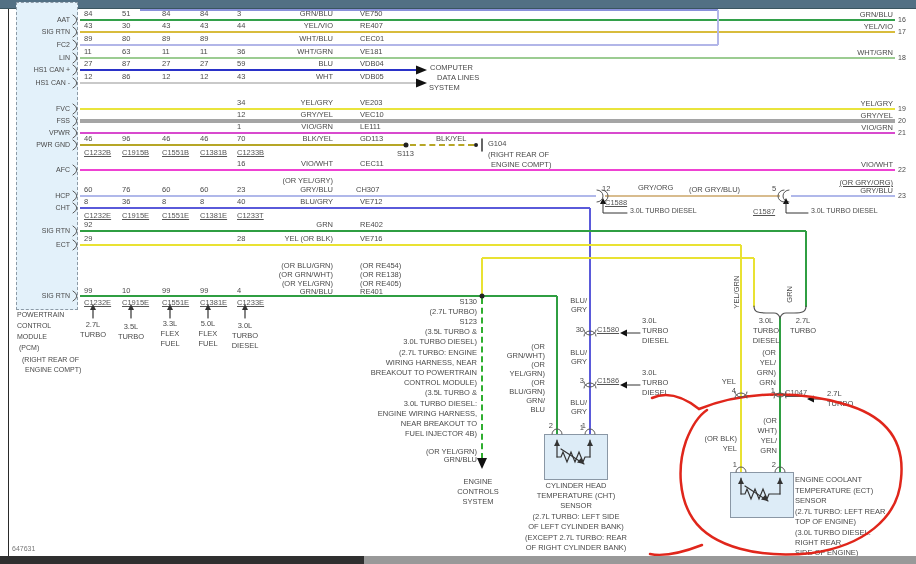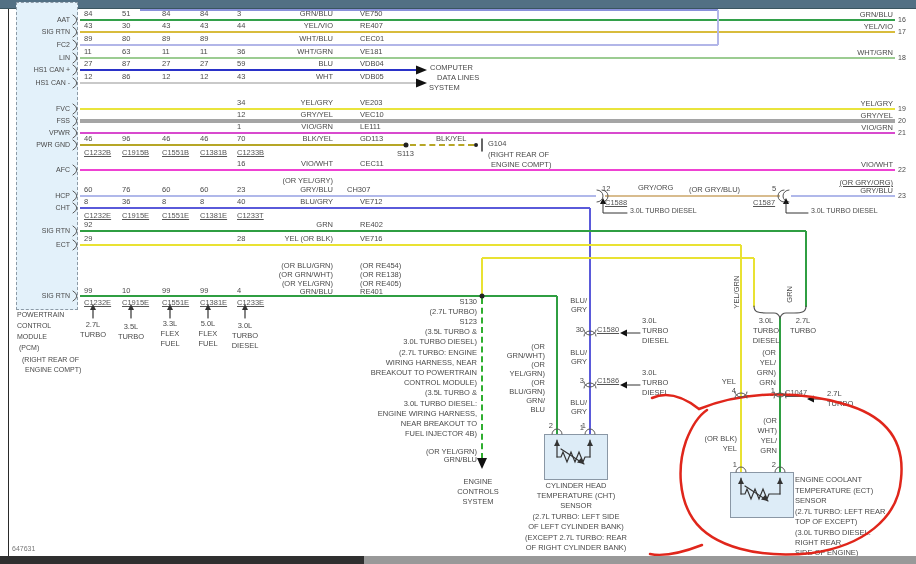--- a/index.html
+++ b/index.html
@@ -133,28 +133,28 @@
       <div class="t" style="top: 160px; left: 237px;">16</div>
       <div class="t" style="top: 160px; right: 583px;">VIO/WHT</div>
       <div class="t" style="top: 160px; left: 360px;">CEC11</div>
       <div class="t" style="top: 186px; left: 84px;">60</div>
       <div class="t" style="top: 186px; left: 122px;">76</div>
       <div class="t" style="top: 186px; left: 162px;">60</div>
       <div class="t" style="top: 186px; left: 200px;">60</div>
       <div class="t" style="top: 186px; left: 237px;">23</div>
       <div class="t" style="top: 177px; right: 583px;">(OR YEL/GRY)</div>
       <div class="t" style="top: 186px; right: 583px;">GRY/BLU</div>
-      <div class="t" style="top: 186px; left: 347px;">CH307</div>
+      <div class="t" style="top: 186px; left: 356px;">CH307</div>
       <div class="t" style="top: 185px; left: 602px;">12</div>
       <div class="t" style="top: 184px; left: 638px;">GRY/ORG</div>
       <div class="t" style="top: 186px; left: 689px;">(OR GRY/BLU)</div>
       <div class="t u" style="top: 199px; left: 605px;">C1588</div>
       <div class="t" style="font-size: 7px; top: 207px; left: 630px;">3.0L TURBO DIESEL</div>
       <div class="t" style="top: 185px; left: 772px;">5</div>
-      <div class="t u" style="top: 199px; left: 753px; text-align: center;">C1587</div>
+      <div class="t u" style="top: 208px; left: 753px; text-align: center;">C1587</div>
       <div class="t" style="font-size: 7px; top: 207px; left: 811px;">3.0L TURBO DIESEL</div>
       <div class="t" style="top: 198px; left: 84px;">8</div>
       <div class="t" style="top: 198px; left: 122px;">36</div>
       <div class="t" style="top: 198px; left: 162px;">8</div>
       <div class="t" style="top: 198px; left: 200px;">8</div>
       <div class="t" style="top: 198px; left: 237px;">40</div>
       <div class="t" style="top: 198px; right: 583px;">BLU/GRY</div>
       <div class="t" style="top: 198px; left: 360px;">VE712</div>
       <div class="t u" style="top: 212px; left: 84px;">C1232E</div>
       <div class="t u" style="top: 212px; left: 122px;">C1915E</div>
@@ -274,21 +274,21 @@
       <div class="t" style="top: 492px; left: 576px; transform: translateX(-50%);">TEMPERATURE (CHT)</div>
       <div class="t" style="top: 502px; left: 576px; transform: translateX(-50%);">SENSOR</div>
       <div class="t" style="top: 513px; left: 576px; transform: translateX(-50%);">(2.7L TURBO: LEFT SIDE</div>
       <div class="t" style="top: 523px; left: 576px; transform: translateX(-50%);">OF LEFT CYLINDER BANK)</div>
       <div class="t" style="top: 534px; left: 576px; transform: translateX(-50%);">(EXCEPT 2.7L TURBO: REAR</div>
       <div class="t" style="top: 544px; left: 576px; transform: translateX(-50%);">OF RIGHT CYLINDER BANK)</div>
       <div class="t" style="top: 476px; left: 795px;">ENGINE COOLANT</div>
       <div class="t" style="top: 487px; left: 795px;">TEMPERATURE (ECT)</div>
       <div class="t" style="top: 497px; left: 795px;">SENSOR</div>
       <div class="t" style="top: 508px; left: 795px;">(2.7L TURBO: LEFT REAR</div>
-      <div class="t" style="top: 518px; left: 795px;">TOP OF EXCEPT)</div>
+      <div class="t" style="top: 518px; left: 795px;">TOP OF ENGINE)</div>
       <div class="t" style="top: 529px; left: 795px;">(3.0L TURBO DIESEL:</div>
       <div class="t" style="top: 539px; left: 795px;">RIGHT REAR</div>
       <div class="t" style="top: 549px; left: 795px;">SIDE OF ENGINE)</div>
       <div class="t" style="top: 11px; right: 23px;">GRN/BLU</div>
       <div class="t" style="font-size: 7px; top: 16px; left: 898px;">16</div>
       <div class="t" style="top: 23px; right: 23px;">YEL/VIO</div>
       <div class="t" style="font-size: 7px; top: 28px; left: 898px;">17</div>
       <div class="t" style="top: 49px; right: 23px;">WHT/GRN</div>
       <div class="t" style="font-size: 7px; top: 54px; left: 898px;">18</div>
       <div class="t" style="top: 100px; right: 23px;">YEL/GRY</div>

